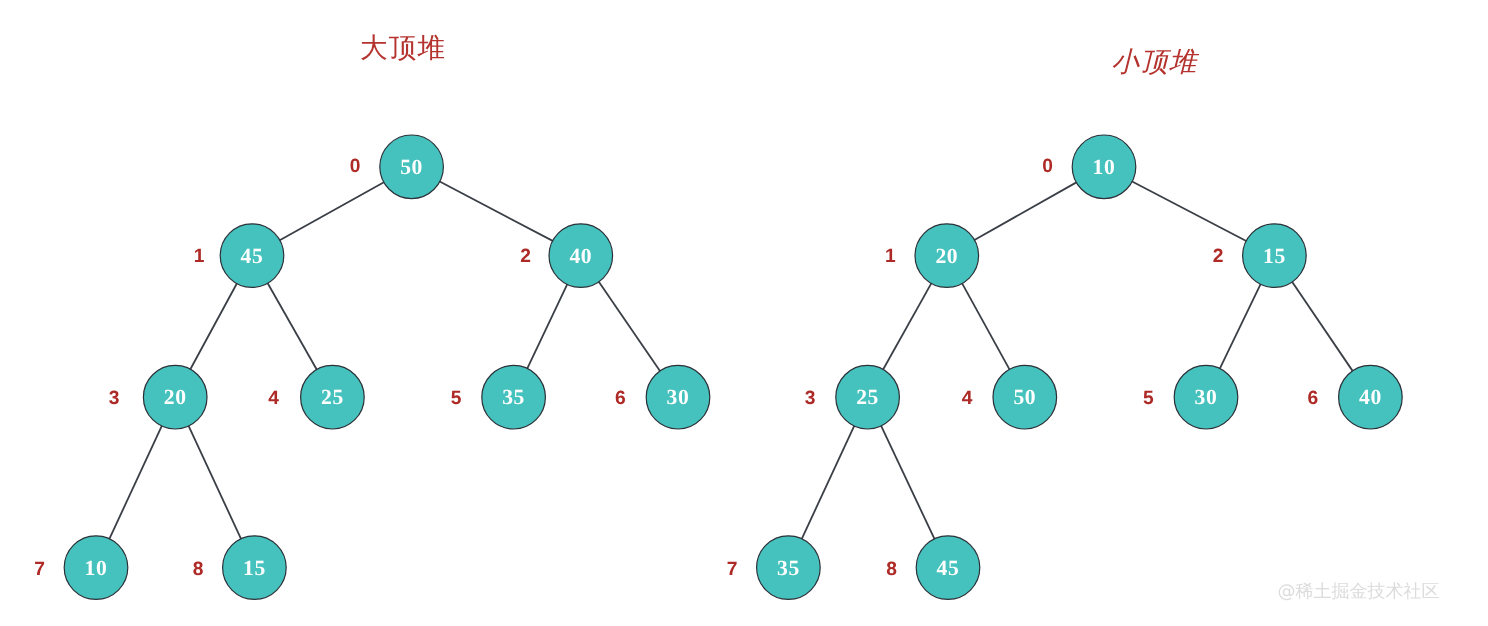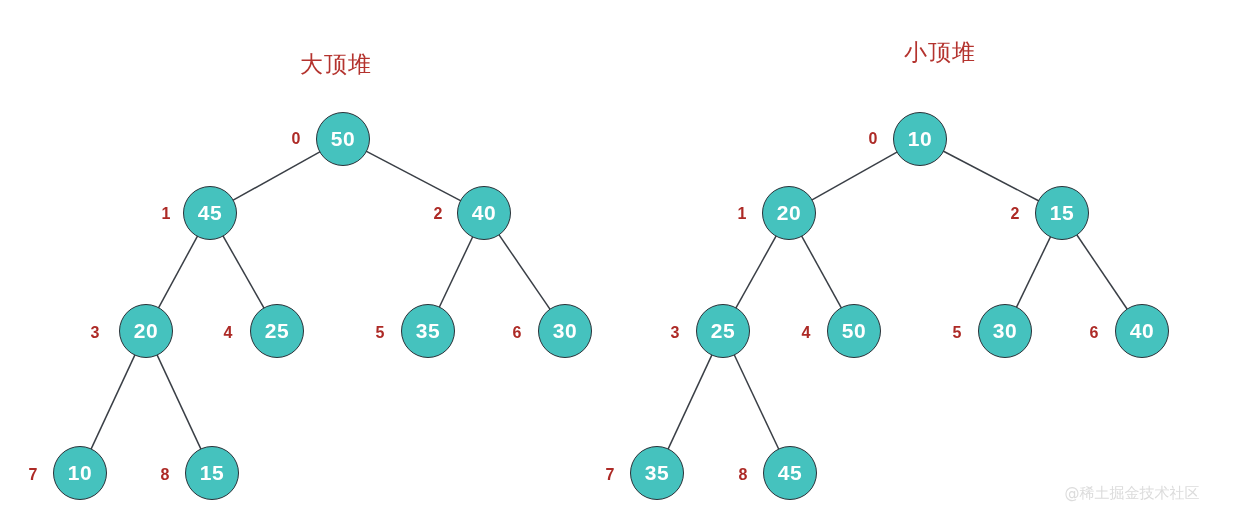--- a/index.html
+++ b/index.html
@@ -42,24 +42,24 @@
     margin-left: -27px;
     margin-top: -27px;
     border-radius: 50%;
     background: #45c2be;
     border: 1.6px solid #2b3138;
     box-sizing: border-box;
     display: flex;
     align-items: center;
     justify-content: center;
     color: #ffffff;
-    font-size: 21px;
+    font-size: 18px;
     font-weight: bold;
     letter-spacing: 0.5px;
-    font-family: Liberation Sans, sans-serif;
+    font-family: Liberation Serif, serif;
   }
   .index-label {
     position: absolute;
     transform: translate(-50%, -50%);
     color: #ad2a26;
     font-size: 16px;
     font-weight: bold;
     font-family: "Liberation Sans", sans-serif;
   }
   .watermark {
@@ -125,15 +125,15 @@
       <div class="index-label" style="left: 957px; top: 333px; color: rgb(173, 42, 38);">5</div>
       <div class="node" style="left: 1005px; top: 331px; width: 54px; height: 54px; margin-left: -27px; margin-top: -27px; background: rgb(69, 194, 190); border-color: rgb(43, 49, 56); color: rgb(255, 255, 255);">30</div>
       <div class="index-label" style="left: 1094px; top: 333px; color: rgb(173, 42, 38);">6</div>
       <div class="node" style="left: 1142px; top: 331px; width: 54px; height: 54px; margin-left: -27px; margin-top: -27px; background: rgb(69, 194, 190); border-color: rgb(43, 49, 56); color: rgb(255, 255, 255);">40</div>
       <div class="index-label" style="left: 610px; top: 475px; color: rgb(173, 42, 38);">7</div>
       <div class="node" style="left: 657px; top: 473px; width: 54px; height: 54px; margin-left: -27px; margin-top: -27px; background: rgb(69, 194, 190); border-color: rgb(43, 49, 56); color: rgb(255, 255, 255);">35</div>
       <div class="index-label" style="left: 743px; top: 475px; color: rgb(173, 42, 38);">8</div>
       <div class="node" style="left: 790px; top: 473px; width: 54px; height: 54px; margin-left: -27px; margin-top: -27px; background: rgb(69, 194, 190); border-color: rgb(43, 49, 56); color: rgb(255, 255, 255);">45</div>
     </div>
   <div class="watermark" id="watermark" style="left: 1132px; top: 493px; color: rgb(220, 220, 220);">@稀土掘金技术社区</div>
-<div class="title" style="left: 336px; top: 64px; color: rgb(180, 51, 46);">大顶堆</div>
-    <div class="title" style="left: 940px; top: 52px; color: rgb(180, 51, 46);">小顶堆</div>
+<div class="title" style="left: 336px; top: 40px; color: rgb(180, 51, 46);">大顶堆</div>
+    <div class="title" style="left: 962px; top: 52px; color: rgb(180, 51, 46); font-style: italic;">小顶堆</div>
   </div>
 
 </body></html>

